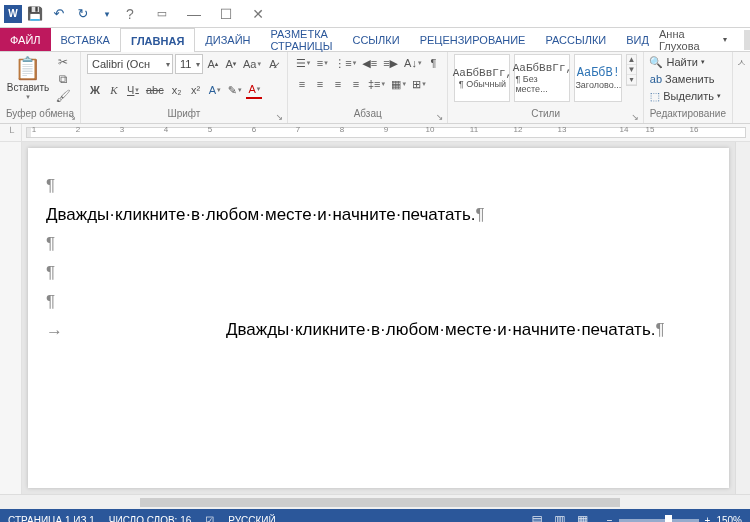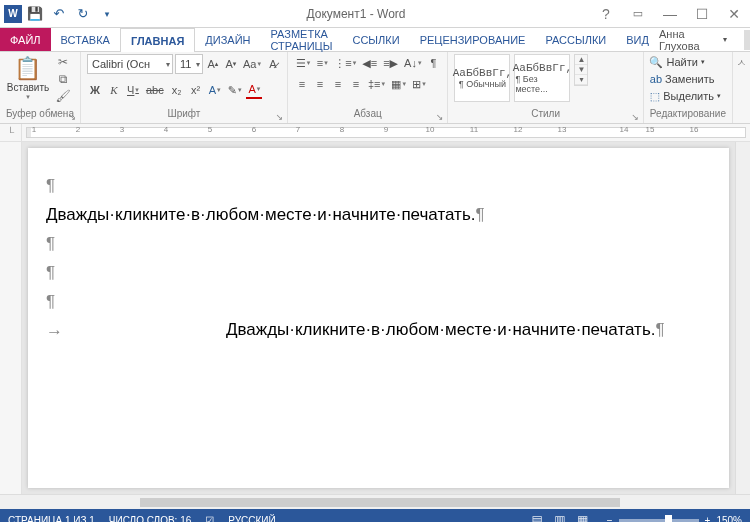--- a/index.html
+++ b/index.html
@@ -93,21 +93,20 @@
 <body>
 
 <div class="titlebar">
   <div class="qat">
     <span class="w-square">W</span>
     <span class="ico">💾</span>
     <span class="ico">↶</span>
     <span class="ico">↻</span>
     <span class="ico" style="font-size:9px">▾</span>
   </div>
-  <div class="title">Документ1 - Word</div>
   <div class="wincontrols">
     <span>?</span>
     <span style="font-size:11px">▭</span>
     <span>—</span>
     <span>☐</span>
     <span>✕</span>
   </div>
 </div>
 
 <div class="ribbon-tabs">
@@ -200,20 +199,24 @@
   <div class="group" style="flex:1;min-width:0">
     <div class="body styles-body">
       <div class="style-card">
         <div class="sample">АаБбВвГг,</div>
         <div>¶ Обычный</div>
       </div>
       <div class="style-card">
         <div class="sample">АаБбВвГг,</div>
         <div>¶ Без месте...</div>
       </div>
+      <div class="style-card h1">
+        <div class="sample">АаБбВ!</div>
+        <div>Заголово...</div>
+      </div>
       <div class="style-nav">
         <span>▲</span>
         <span>▼</span>
         <span>▾</span>
       </div>
     </div>
     <div class="label"><span>Стили</span><span class="launcher">↘</span></div>
   </div>
 
   <div class="group" style="border-right:none">

